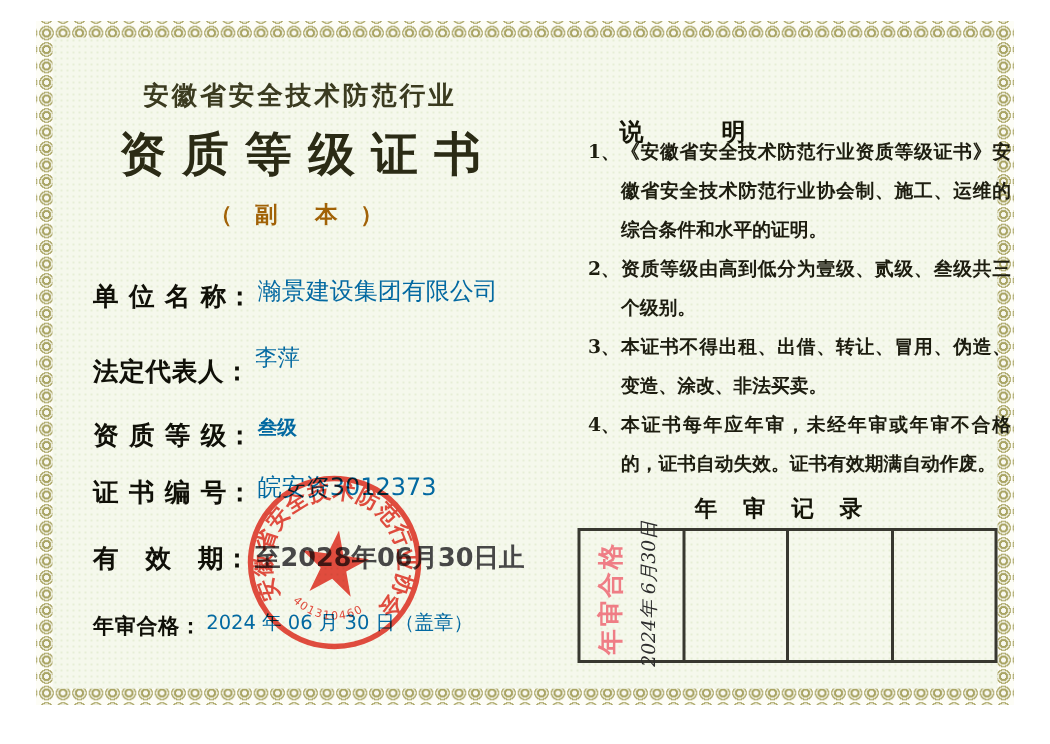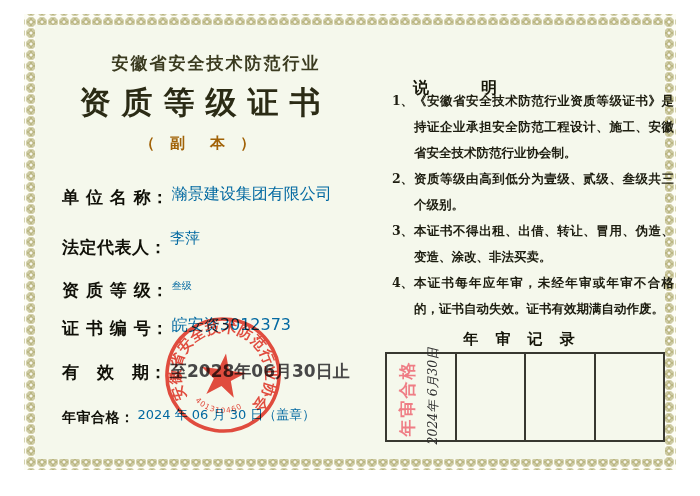--- a/index.html
+++ b/index.html
@@ -16,33 +16,33 @@
     background-size:11px 11px; background-position:center;
   }
   .paper {
     position:absolute; left:11px; top:11px; right:11px; bottom:11px;
     background-color:#f5f8ec;
     background-image: radial-gradient(#e6eed6 0.7px, transparent 0.7px);
     background-size:4px 4px;
   }
 
   
-  .industry-line { position:absolute; left:56px; top:52px; width:320px; text-align:center;
+  .industry-line { position:absolute; left:40px; top:52px; width:320px; text-align:center;
     font-size:17px; font-weight:bold; letter-spacing:2px; color:#3b3b20; }
   .cert-title { position:absolute; left:40px; top:82px; width:320px; text-align:center;
     font-size:31px; font-weight:bold; letter-spacing:11px; text-indent:11px; color:#2b2b15; }
   .cert-subtitle { position:absolute; left:40px; top:134px; width:320px; text-align:center;
     font-size:15px; font-weight:bold; letter-spacing:5px; color:#a16207; }
 
   .field { position:absolute; left:62px; width:310px; white-space:nowrap; }
   .flabel { font-weight:bold; font-size:17px; color:#101008; letter-spacing:0.5px; }
   .fvalue { font-size:16px; color:#0369a1; margin-left:3px; position:relative; display:inline-block; }
   .f0 { top:186px; } .f0 .fvalue { top:-4px; }
   .f1 { top:236px; } .f1 .fvalue { top:-10px; font-size:15px; }
-  .f2 { top:279px; } .f2 .fvalue { top:-7px; font-size:10px; }
+  .f2 { top:279px; } .f2 .fvalue { top:-7px; font-size:13px;font-weight:bold; }
   .f3 { top:317px; } .f3 .fvalue { top:-4px; }
   .f4 { top:361px; } .f4 .fvalue { top:-1px; font-weight:bold; font-size:17px; color:#474747; }
   .f5 { top:407px; } .f5 .flabel { font-size:14px; } .f5 .fvalue { top:-3px; font-size:13px; }
 
   
   .seal { position:absolute; left:148px; top:300px; width:150px; height:150px; mix-blend-mode:multiply; }
 
   
   .expl-title { position:absolute; left:395px; top:54px; width:270px; text-align:left;
     font-size:16px; font-weight:bold; letter-spacing:18px; text-indent:18px; color:#151508;margin-top:24px; }
@@ -114,21 +114,21 @@
         <textPath href="#serialPath" startOffset="50%" text-anchor="middle">34013104603</textPath>
       </text>
     </g>
   </svg>
 
   <div class="expl-title">说　明</div>
 
   <div class="expl-list">
     <div class="expl-item">
       <span class="expl-num">1、</span>
-      <span class="expl-text">《安徽省安全技术防范行业资质等级证书》是持证企业承担安全防范工程设计、施工、安徽省安全技术防范行业协会制。</span>
+      <span class="expl-text">《安徽省安全技术防范行业资质等级证书》安徽省安全技术防范行业协会制、施工、运维的综合条件和水平的证明。</span>
     </div>
     <div class="expl-item">
       <span class="expl-num">2、</span>
       <span class="expl-text">资质等级由高到低分为壹级、贰级、叁级共三个级别。</span>
     </div>
     <div class="expl-item">
       <span class="expl-num">3、</span>
       <span class="expl-text">本证书不得出租、出借、转让、冒用、伪造、变造、涂改、非法买卖。</span>
     </div>
     <div class="expl-item">

